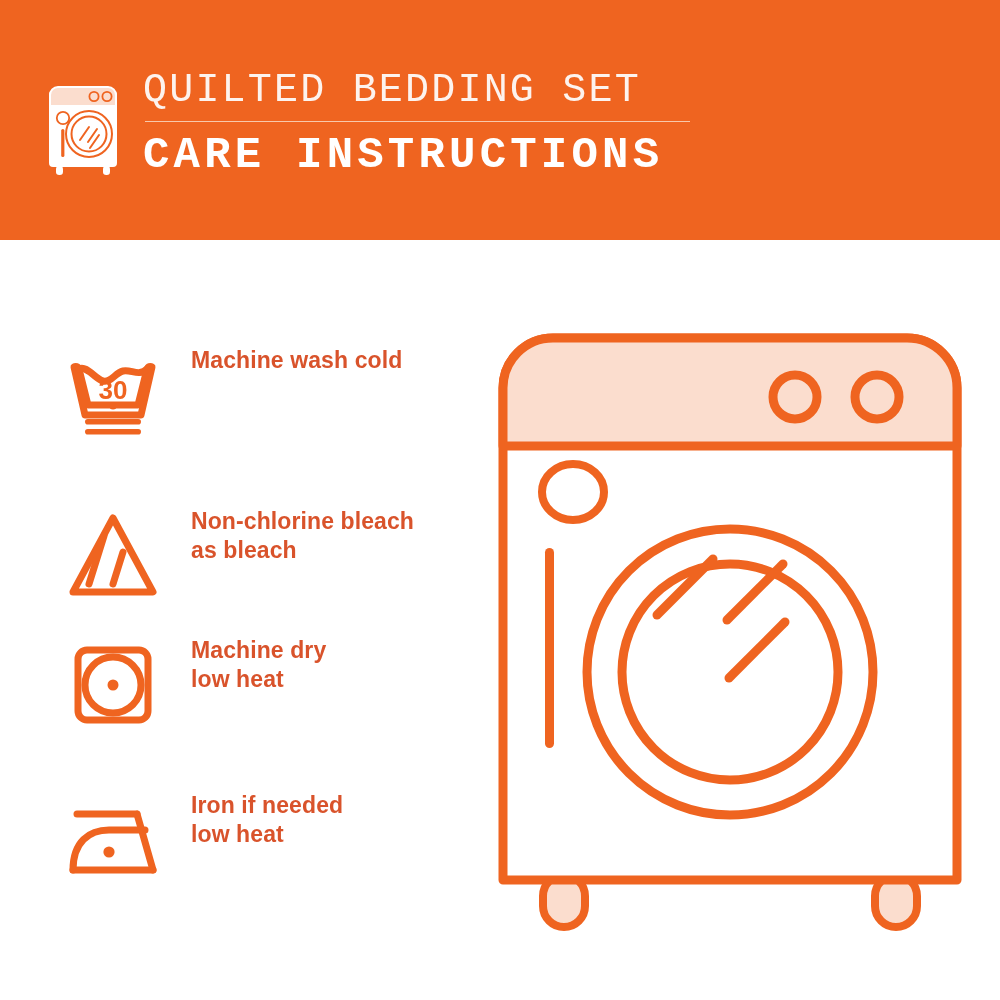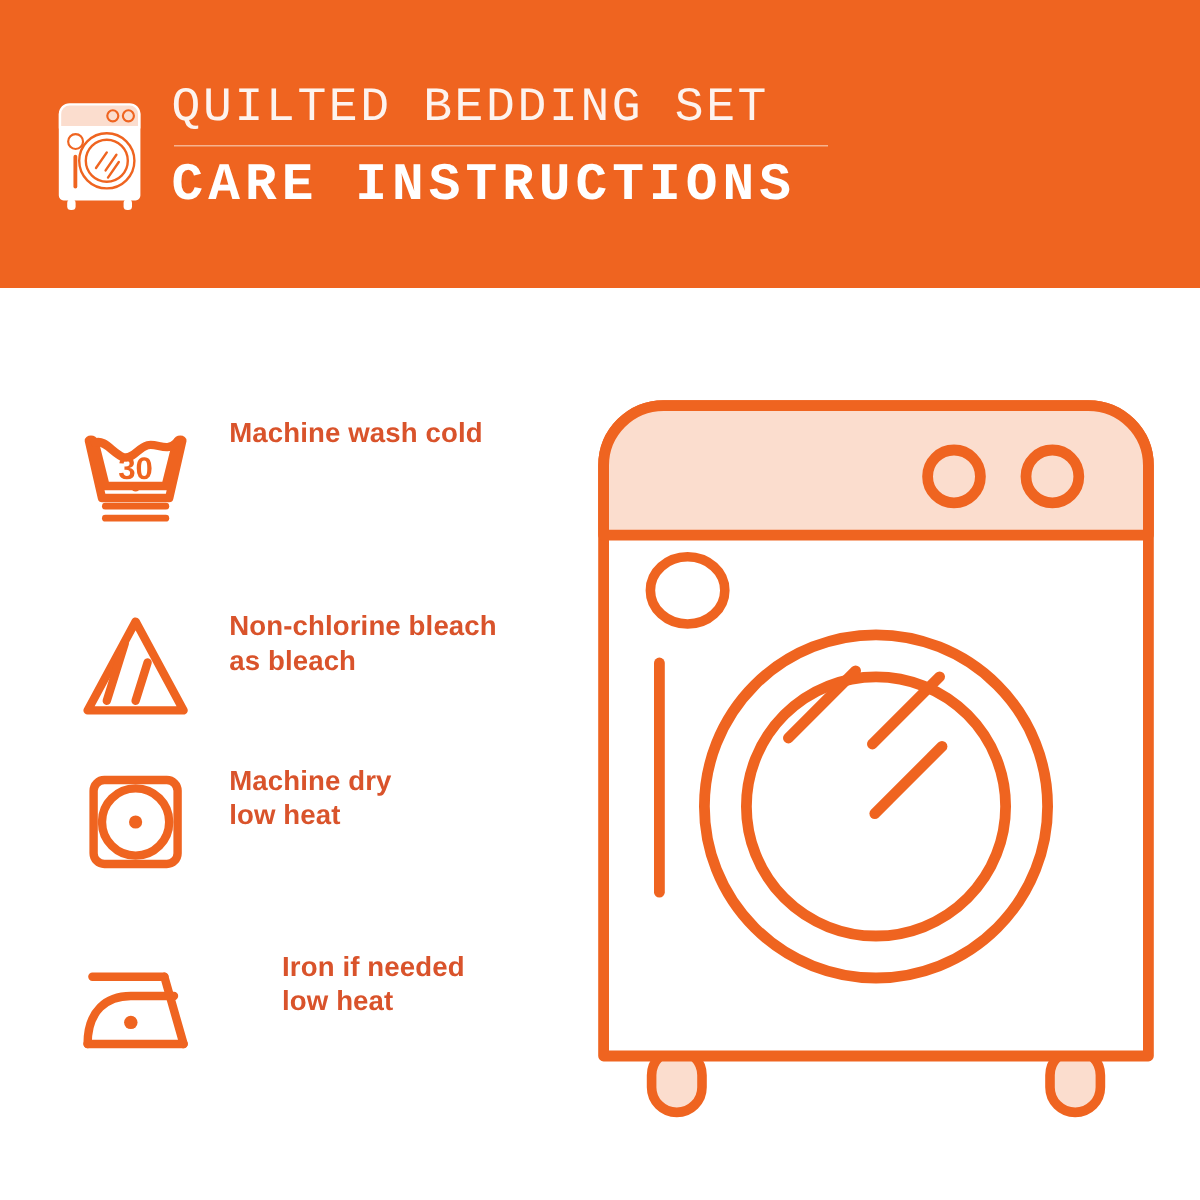--- a/index.html
+++ b/index.html
@@ -47,21 +47,21 @@
 
   
   .care-list { position:absolute; left:0; top:240px; width:480px; height:760px; }
   .care-row {
     position:absolute; left:48px; width:430px;
     display:flex; align-items:flex-start;
   }
   .care-row.r0 { top:100px; }
   .care-row.r1 { top:240px;margin-top:21px; }
   .care-row.r2 { top:390px; }
-  .care-row.r3 { top:545px;gap:44px; }
+  .care-row.r3 { top:545px; }
 
   .care-symbol {
     width:130px; min-width:130px; height:110px;
     display:flex; align-items:center; justify-content:center;
   }
   .care-text {
     padding-left:13px;
     color:#d9532b;
     font-size:23px;
     font-weight:700;

